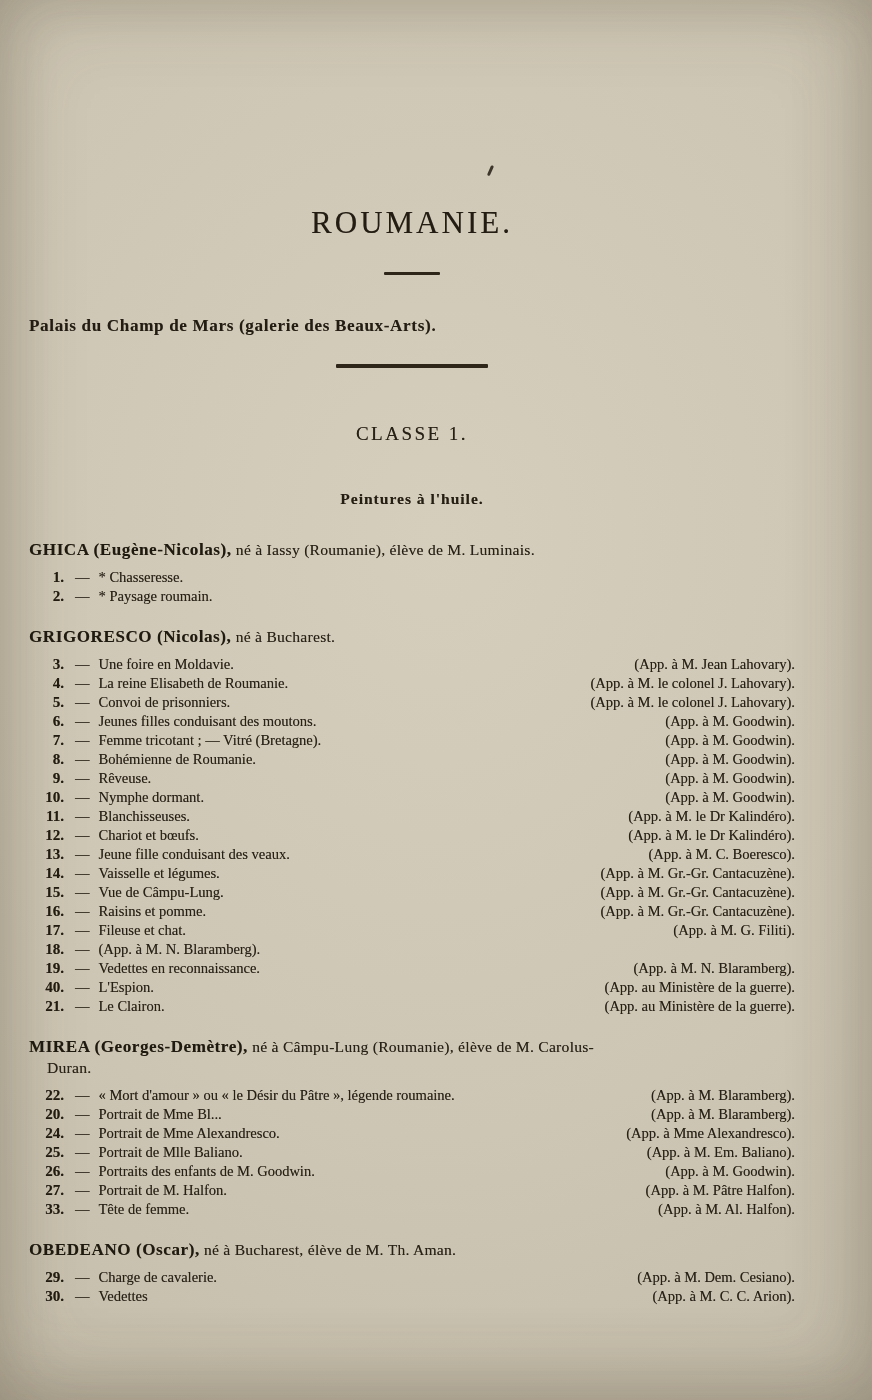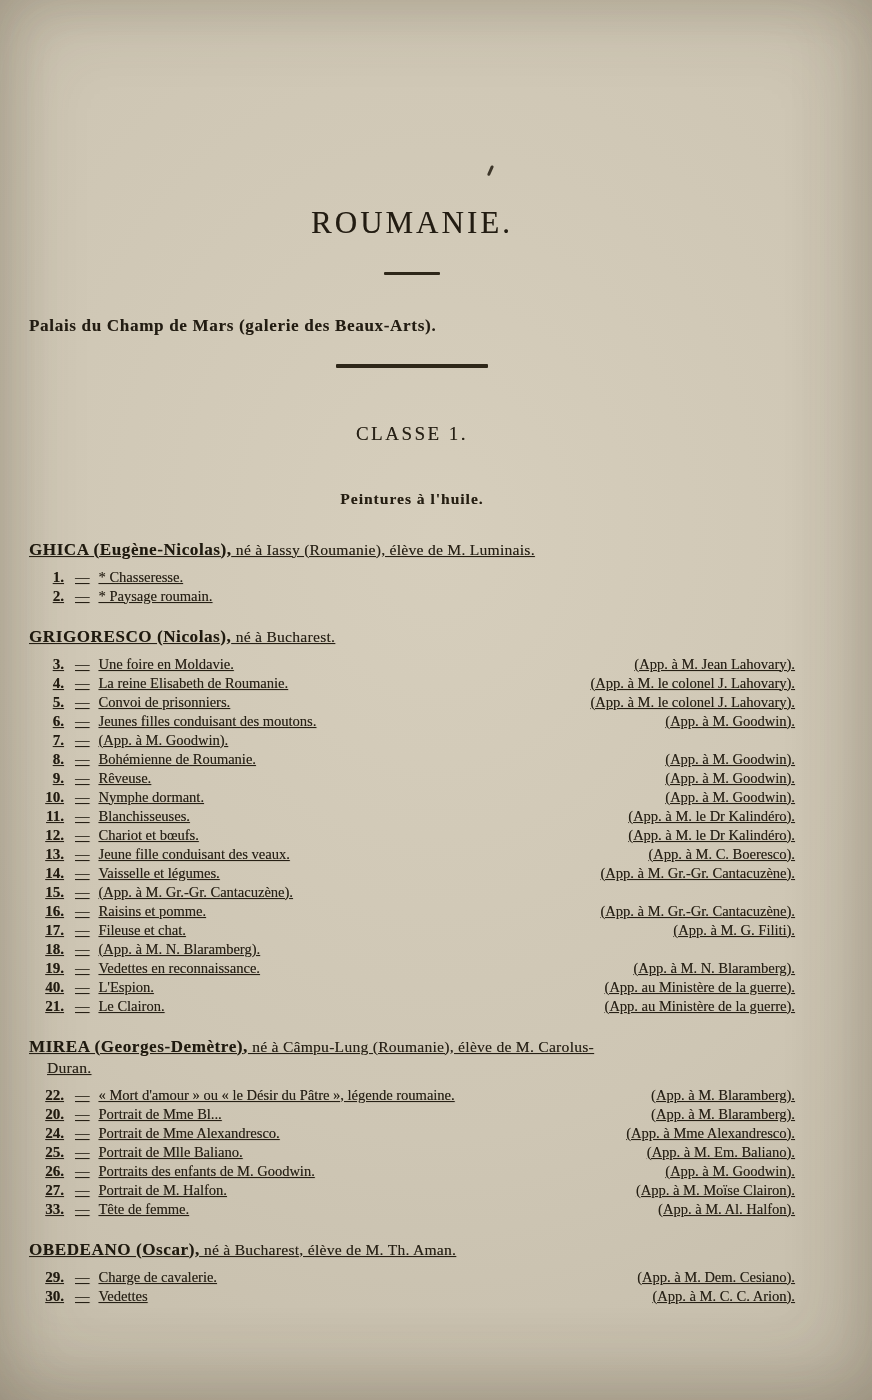--- a/index.html
+++ b/index.html
@@ -67,21 +67,21 @@
   .medium-heading {
     margin-top: 43px;
     text-align: center;
     font-size: 15.5px;
     font-weight: bold;
     letter-spacing: 1px;
     line-height: 20px;
     color: #241d11;
   }
 
-  .sections { margin-top: 30px; text-decoration: underline; }
+  .sections { margin-top: 30px; }
 
   .artist-section { margin-bottom: 20px; }
 
   .artist-header {
     margin: 0 0 8px 0;
     font-weight: normal;
     font-size: 15.5px;
     line-height: 21px;
     padding-left: 18px;
     text-indent: -18px;
@@ -177,20 +177,21 @@
   <div class="entry">
     <span class="entry-num">6.</span>
     <span class="entry-dash">—</span>
     <span class="entry-title">Jeunes filles conduisant des moutons.</span>
     <span class="entry-attr">(App. à M. Goodwin).</span>
   </div>
 
   <div class="entry">
     <span class="entry-num">7.</span>
     <span class="entry-dash">—</span>
+    <span class="entry-title">Femme tricotant ; — Vitré (Bretagne).</span>
     <span class="entry-attr">(App. à M. Goodwin).</span>
   </div>
 
   <div class="entry">
     <span class="entry-num">8.</span>
     <span class="entry-dash">—</span>
     <span class="entry-title">Bohémienne de Roumanie.</span>
     <span class="entry-attr">(App. à M. Goodwin).</span>
   </div>
 
@@ -232,20 +233,21 @@
   <div class="entry">
     <span class="entry-num">14.</span>
     <span class="entry-dash">—</span>
     <span class="entry-title">Vaisselle et légumes.</span>
     <span class="entry-attr">(App. à M. Gr.-Gr. Cantacuzène).</span>
   </div>
 
   <div class="entry">
     <span class="entry-num">15.</span>
     <span class="entry-dash">—</span>
+    <span class="entry-title">Vue de Câmpu-Lung.</span>
     <span class="entry-attr">(App. à M. Gr.-Gr. Cantacuzène).</span>
   </div>
 
   <div class="entry">
     <span class="entry-num">16.</span>
     <span class="entry-dash">—</span>
     <span class="entry-title">Raisins et pomme.</span>
     <span class="entry-attr">(App. à M. Gr.-Gr. Cantacuzène).</span>
   </div>
 
@@ -320,21 +322,21 @@
     <span class="entry-num">26.</span>
     <span class="entry-dash">—</span>
     <span class="entry-title">Portraits des enfants de M. Goodwin.</span>
     <span class="entry-attr">(App. à M. Goodwin).</span>
   </div>
 
   <div class="entry">
     <span class="entry-num">27.</span>
     <span class="entry-dash">—</span>
     <span class="entry-title">Portrait de M. Halfon.</span>
-    <span class="entry-attr">(App. à M. Moïse Clairon).</span>
+    <span class="entry-attr">(App. à M. Pâtre Halfon).</span>
   </div>
 
   <div class="entry">
     <span class="entry-num">33.</span>
     <span class="entry-dash">—</span>
     <span class="entry-title">Tête de femme.</span>
     <span class="entry-attr">(App. à M. Al. Halfon).</span>
   </div>
 </div>
   </section>

